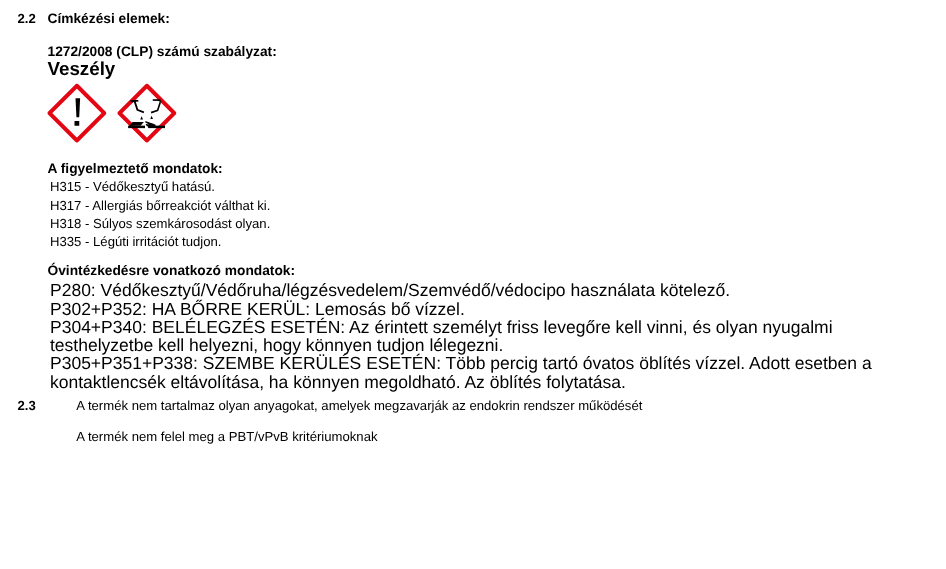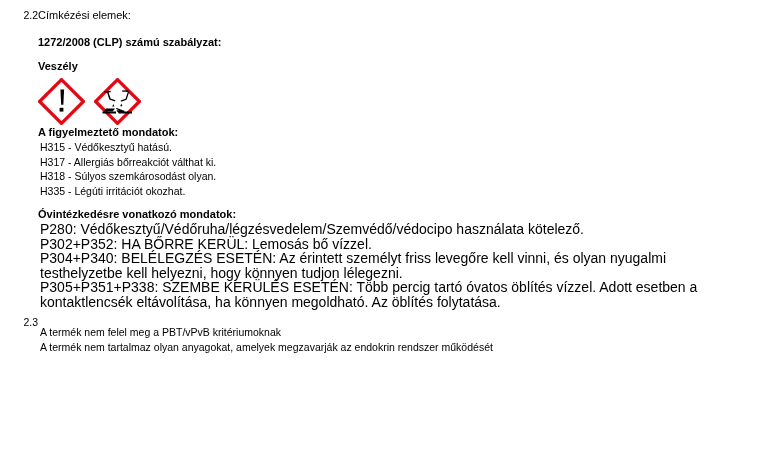--- a/index.html
+++ b/index.html
@@ -22,75 +22,74 @@
   }
   .section {
     display: flex;
     align-items: flex-start;
   }
   .sec-num {
     width: 38px;
     flex: 0 0 38px;
     padding-left: 14px;
     box-sizing: border-box;
-    font-weight: normal;
+    font-weight: bold;
     font-size: 10.5px;
     line-height: 14px;
-    text-align: right;
   }
   .sec-body {
     flex: 1 1 auto;
     padding-right: 10px;
   }
   .sec-title {
-    font-weight: normal;
+    font-weight: bold;
     font-size: 11px;
     line-height: 14px;
   }
   .s22 { margin-top: 8px; }
   .subtitle {
     font-weight: bold;
     font-size: 11px;
     line-height: 14px;
     margin-top: 13px;
   }
   .signal {
     font-weight: bold;
-    font-size: 11px;
+    font-size: 15px;
     line-height: 13px;
-    margin-top: 11px;
   }
   .pictos {
     margin-top: 5px;
     display: flex;
     gap: 9px;
   }
   .ghs {
     width: 47px;
     height: 47px;
     position: relative;
   }
   .ghs svg { display: block; }
   .block-head {
     font-weight: bold;
     font-size: 11px;
     line-height: 15px;
+    margin-top: 14px;
   }
   .block-head.tight { margin-top: 9px; }
   .hline {
     font-size: 10.5px;
     line-height: 14.5px;
     padding-left: 2px;
   }
   .pline {
     font-size: 14px;
     line-height: 14.5px;
     padding-left: 2px;
   }
-  .s23 { margin-top: 6px; }
+  .s23 { margin-top: 6px; gap: 21px; }
   .para {
     font-size: 10.5px;
     line-height: 15px;
     padding-left: 2px;
   }
   .para.first { margin-top: 10px; }
 </style>
 </head>
 <body>
 
@@ -138,32 +137,32 @@
             </g>
           </svg>
         </div>
 
       </div>
 
       <div class="block-head">A figyelmeztető mondatok:</div>
       <div class="hline">H315 - Védőkesztyű hatású.</div>
       <div class="hline">H317 - Allergiás bőrreakciót válthat ki.</div>
       <div class="hline">H318 - Súlyos szemkárosodást olyan.</div>
-      <div class="hline">H335 - Légúti irritációt okozhat.</div>
+      <div class="hline">H335 - Légúti irritációt tudjon.</div>
 
       <div class="block-head tight">Óvintézkedésre vonatkozó mondatok:</div>
       <div class="pline">P280: Védőkesztyű/Védőruha/légzésvedelem/Szemvédő/védocipo használata kötelező.</div>
       <div class="pline">P302+P352: HA BŐRRE KERÜL: Lemosás bő vízzel.</div>
       <div class="pline">P304+P340: BELÉLEGZÉS ESETÉN: Az érintett személyt friss levegőre kell vinni, és olyan nyugalmi testhelyzetbe kell helyezni, hogy könnyen tudjon lélegezni.</div>
       <div class="pline">P305+P351+P338: SZEMBE KERÜLÉS ESETÉN: Több percig tartó óvatos öblítés vízzel. Adott esetben a kontaktlencsék eltávolítása, ha könnyen megoldható. Az öblítés folytatása.</div>
 
     </div>
   </div>
 
   <div class="section s23">
     <div class="sec-num">2.3</div>
     <div class="sec-body">
+      <div class="para">A termék nem tartalmaz olyan anyagokat, amelyek megzavarják az endokrin rendszer működését</div>
       <div class="para first">A termék nem felel meg a PBT/vPvB kritériumoknak</div>
-      <div class="para">A termék nem tartalmaz olyan anyagokat, amelyek megzavarják az endokrin rendszer működését</div>
     </div>
   </div>
 
 </div>
 
 </body></html>

